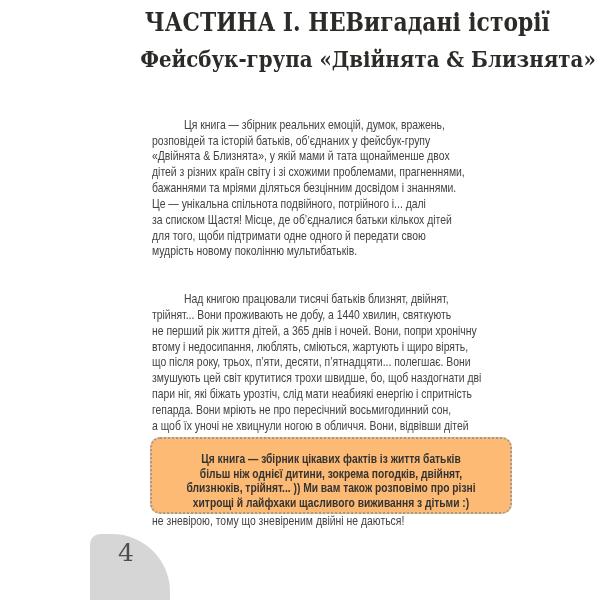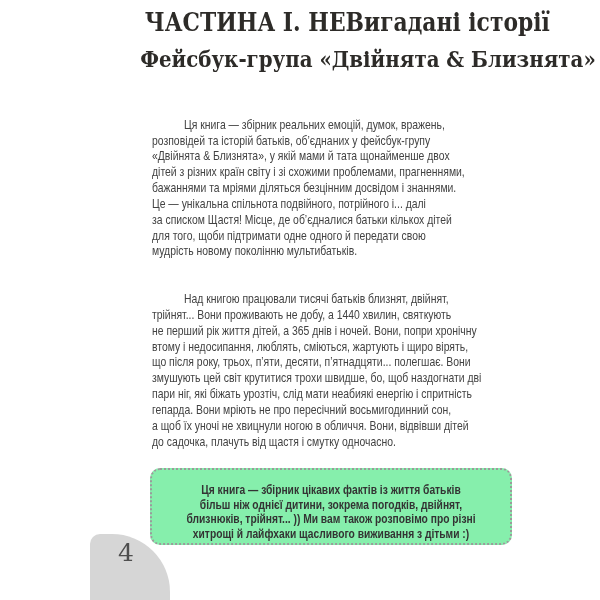--- a/index.html
+++ b/index.html
@@ -45,24 +45,24 @@
     font-size: 13px;
     line-height: 15.85px;
     color: #424242;
     white-space: pre;
     transform: scaleX(0.80);
     transform-origin: 0 0;
   }
   .body-text p { text-indent: 40px; }
   .callout {
     position: absolute;
-    left: 142px; top: 468px; width: 362px; height: 77px;
+    left: 142px; top: 437px; width: 362px; height: 77px;
     border: 2px dotted #9b9b9b;
     border-radius: 10px;
-    background: #86efac;
+    background: #fdba74;
   }
   .callout-text {
     position: absolute;
     left: 50%; top: 13px;
     width: max-content;
     transform: translateX(-50%) scaleX(0.82);
     transform-origin: center top;
     white-space: pre;
     text-align: center;
     font-weight: bold;

